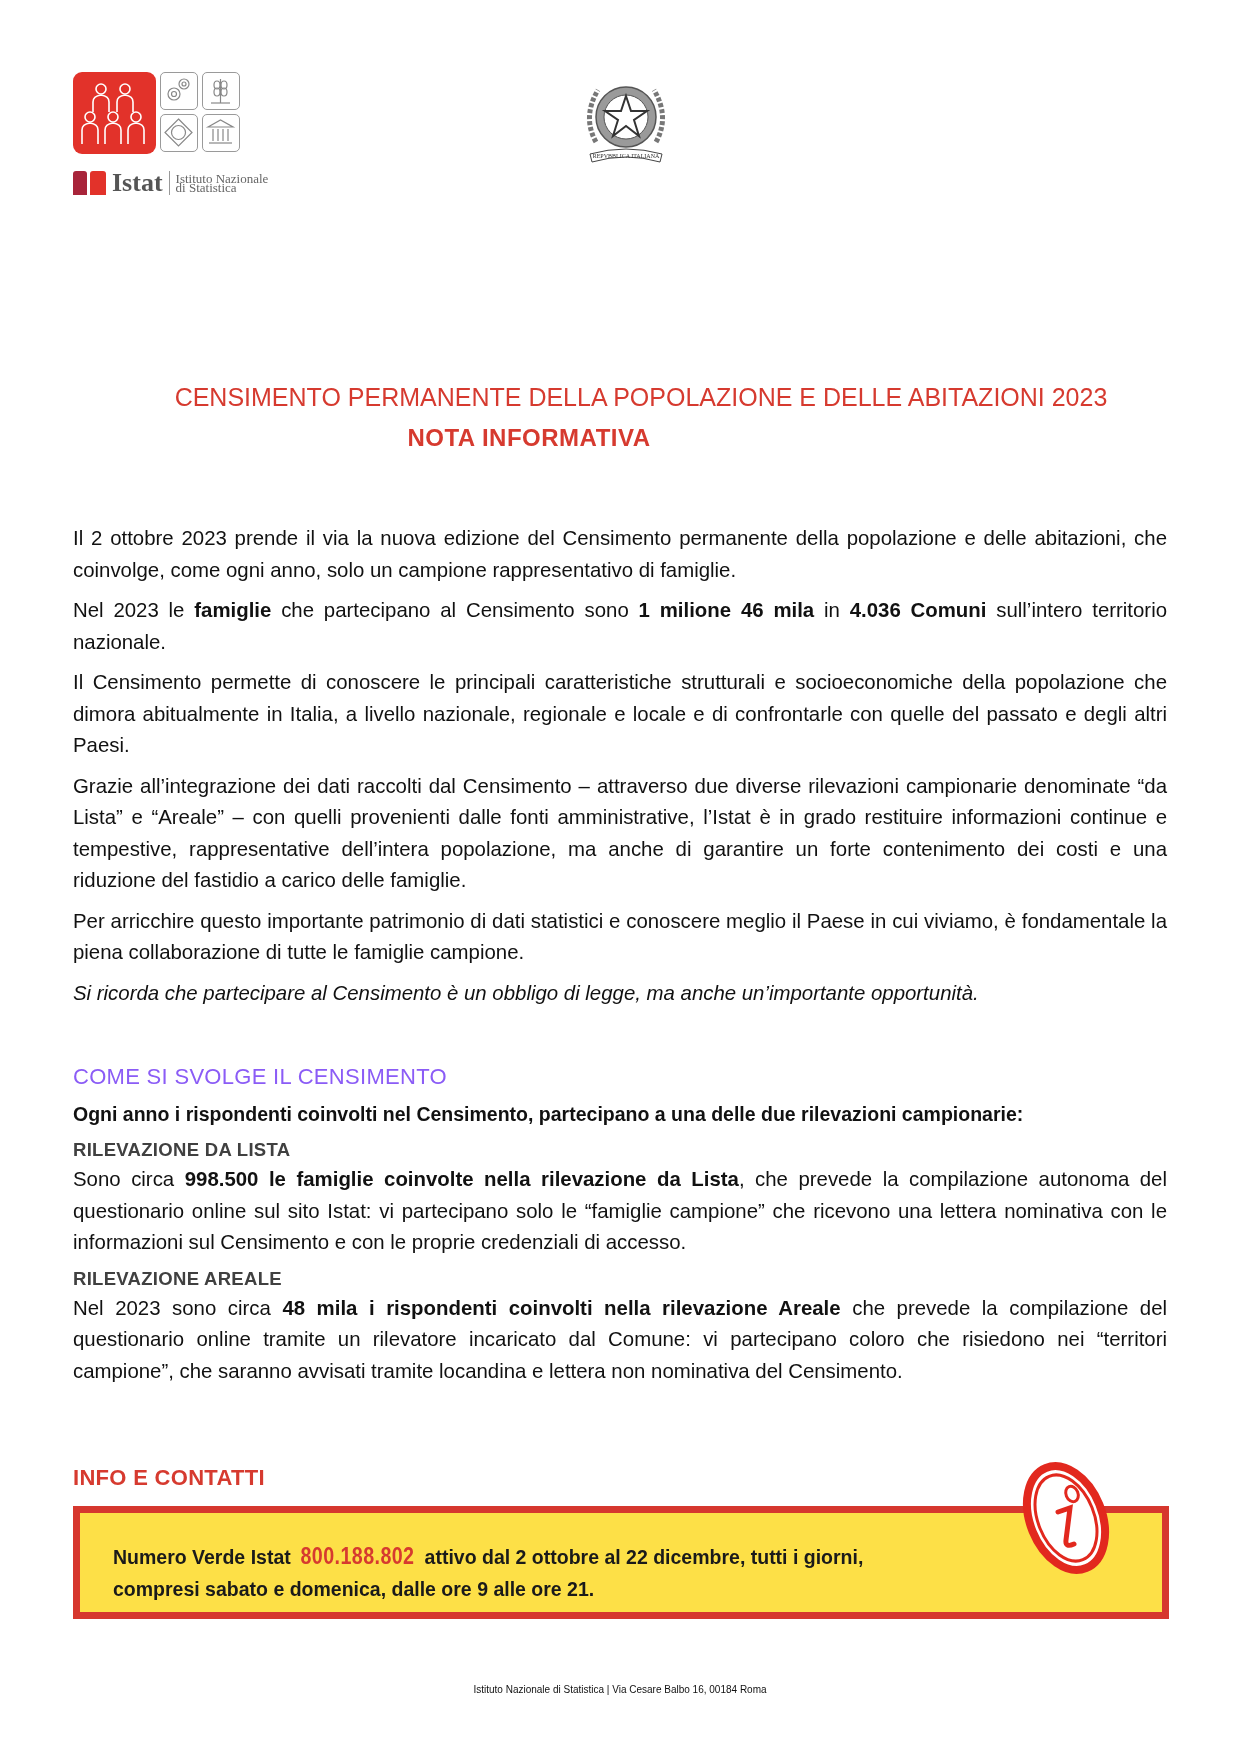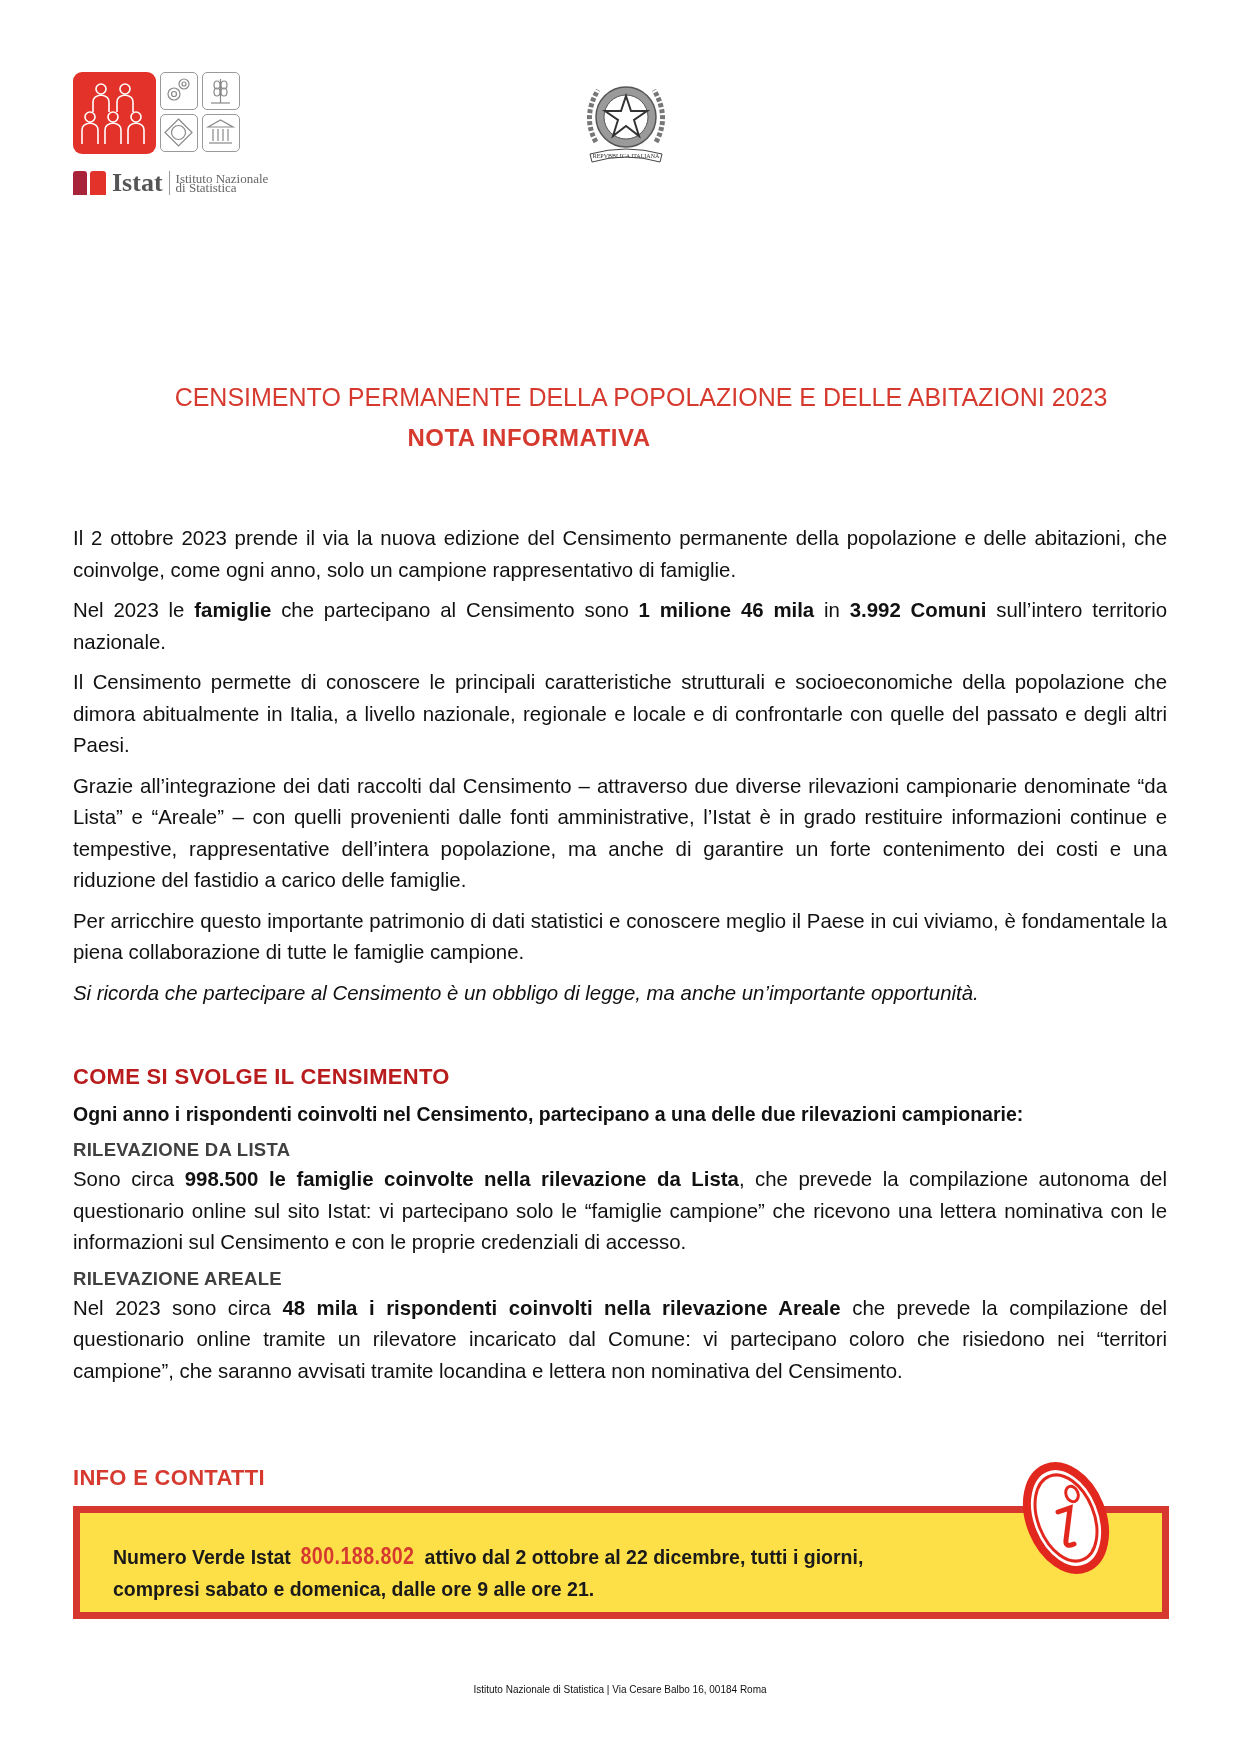--- a/index.html
+++ b/index.html
@@ -26,21 +26,21 @@
   .doc-title { position: absolute; left: 0; width: 1240px; top: 383px; text-align: center; font-size: 25px; color: #d63a2f; letter-spacing: 0px; padding-left: 42px; }
   .doc-subtitle { position: absolute; left: 0; width: 1058px; top: 424px; text-align: center; font-size: 24px; font-weight: bold; color: #d63a2f; letter-spacing: 0.5px; }
 
   
   .content { position: absolute; left: 73px; width: 1094px; }
   .para { font-size: 20.4px; line-height: 31.5px; text-align: justify; color: #111; margin-bottom: 9px; }
   .para b { font-weight: bold; }
   .para.italic { font-style: italic; }
   .intro { top: 523px; }
 
-  .section-head { font-size: 22px; font-weight: bold; color: #b91c1c; letter-spacing: 0.3px; }
+  .section-head { font-size: 22px; font-weight: normal; color: #8b5cf6; letter-spacing: 0.3px; }
   .sub-head { font-size: 18.5px; font-weight: bold; color: #404040; letter-spacing: 0.3px; }
   .lead { font-size: 19.5px; font-weight: bold; color: #111; }
 
   .sec1 { top: 1064px; }
   .sec1 .section-head { margin-bottom: 12px; }
   .sec1 .lead { margin-bottom: 12px; line-height: 24px; }
   .sec1 .sub-head { line-height: 24px; margin-bottom: 2px; }
   .sec1 .para { margin-bottom: 8px; }
 
   .info-head { position: absolute; left: 73px; top: 1465px; font-size: 22px; font-weight: bold; color: #d63a2f; letter-spacing: 0.3px; }
@@ -123,21 +123,21 @@
     <text x="50" y="86" text-anchor="middle" font-family="Liberation Serif, serif" font-size="6" fill="#333">REPVBBLICA ITALIANA</text>
   </svg>
 </div>
 
 <div class="doc-title">CENSIMENTO PERMANENTE DELLA POPOLAZIONE E DELLE ABITAZIONI 2023</div>
 <div class="doc-subtitle">NOTA INFORMATIVA</div>
 
 <div class="content intro">
   <p class="para">Il 2 ottobre 2023 prende il via la nuova edizione del Censimento permanente della popolazione e delle abitazioni, che coinvolge, come ogni anno, solo un campione rappresentativo di famiglie.</p>
   <p class="para">
-    <span>Nel 2023 le </span><b>famiglie</b><span> che partecipano al Censimento sono </span><b>1 milione 46 mila</b><span> in </span><b>3.992 Comuni</b><span> sull’intero territorio nazionale.</span>
+    <span>Nel 2023 le </span><b>famiglie</b><span> che partecipano al Censimento sono </span><b>1 milione 46 mila</b><span> in </span><b>4.036 Comuni</b><span> sull’intero territorio nazionale.</span>
   </p>
   <p class="para">Il Censimento permette di conoscere le principali caratteristiche strutturali e socioeconomiche della popolazione che dimora abitualmente in Italia, a livello nazionale, regionale e locale e di confrontarle con quelle del passato e degli altri Paesi.</p>
   <p class="para">Grazie all’integrazione dei dati raccolti dal Censimento – attraverso due diverse rilevazioni campionarie denominate “da Lista” e “Areale” – con quelli provenienti dalle fonti amministrative, l’Istat è in grado restituire informazioni continue e tempestive, rappresentative dell’intera popolazione, ma anche di garantire un forte contenimento dei costi e una riduzione del fastidio a carico delle famiglie.</p>
   <p class="para">Per arricchire questo importante patrimonio di dati statistici e conoscere meglio il Paese in cui viviamo, è fondamentale la piena collaborazione di tutte le famiglie campione.</p>
   <p class="para italic">Si ricorda che partecipare al Censimento è un obbligo di legge, ma anche un’importante opportunità.</p>
 </div>
 
 <div class="content sec1">
   <div class="section-head">COME SI SVOLGE IL CENSIMENTO</div>
   <div class="lead">Ogni anno i rispondenti coinvolti nel Censimento, partecipano a una delle due rilevazioni campionarie:</div>

